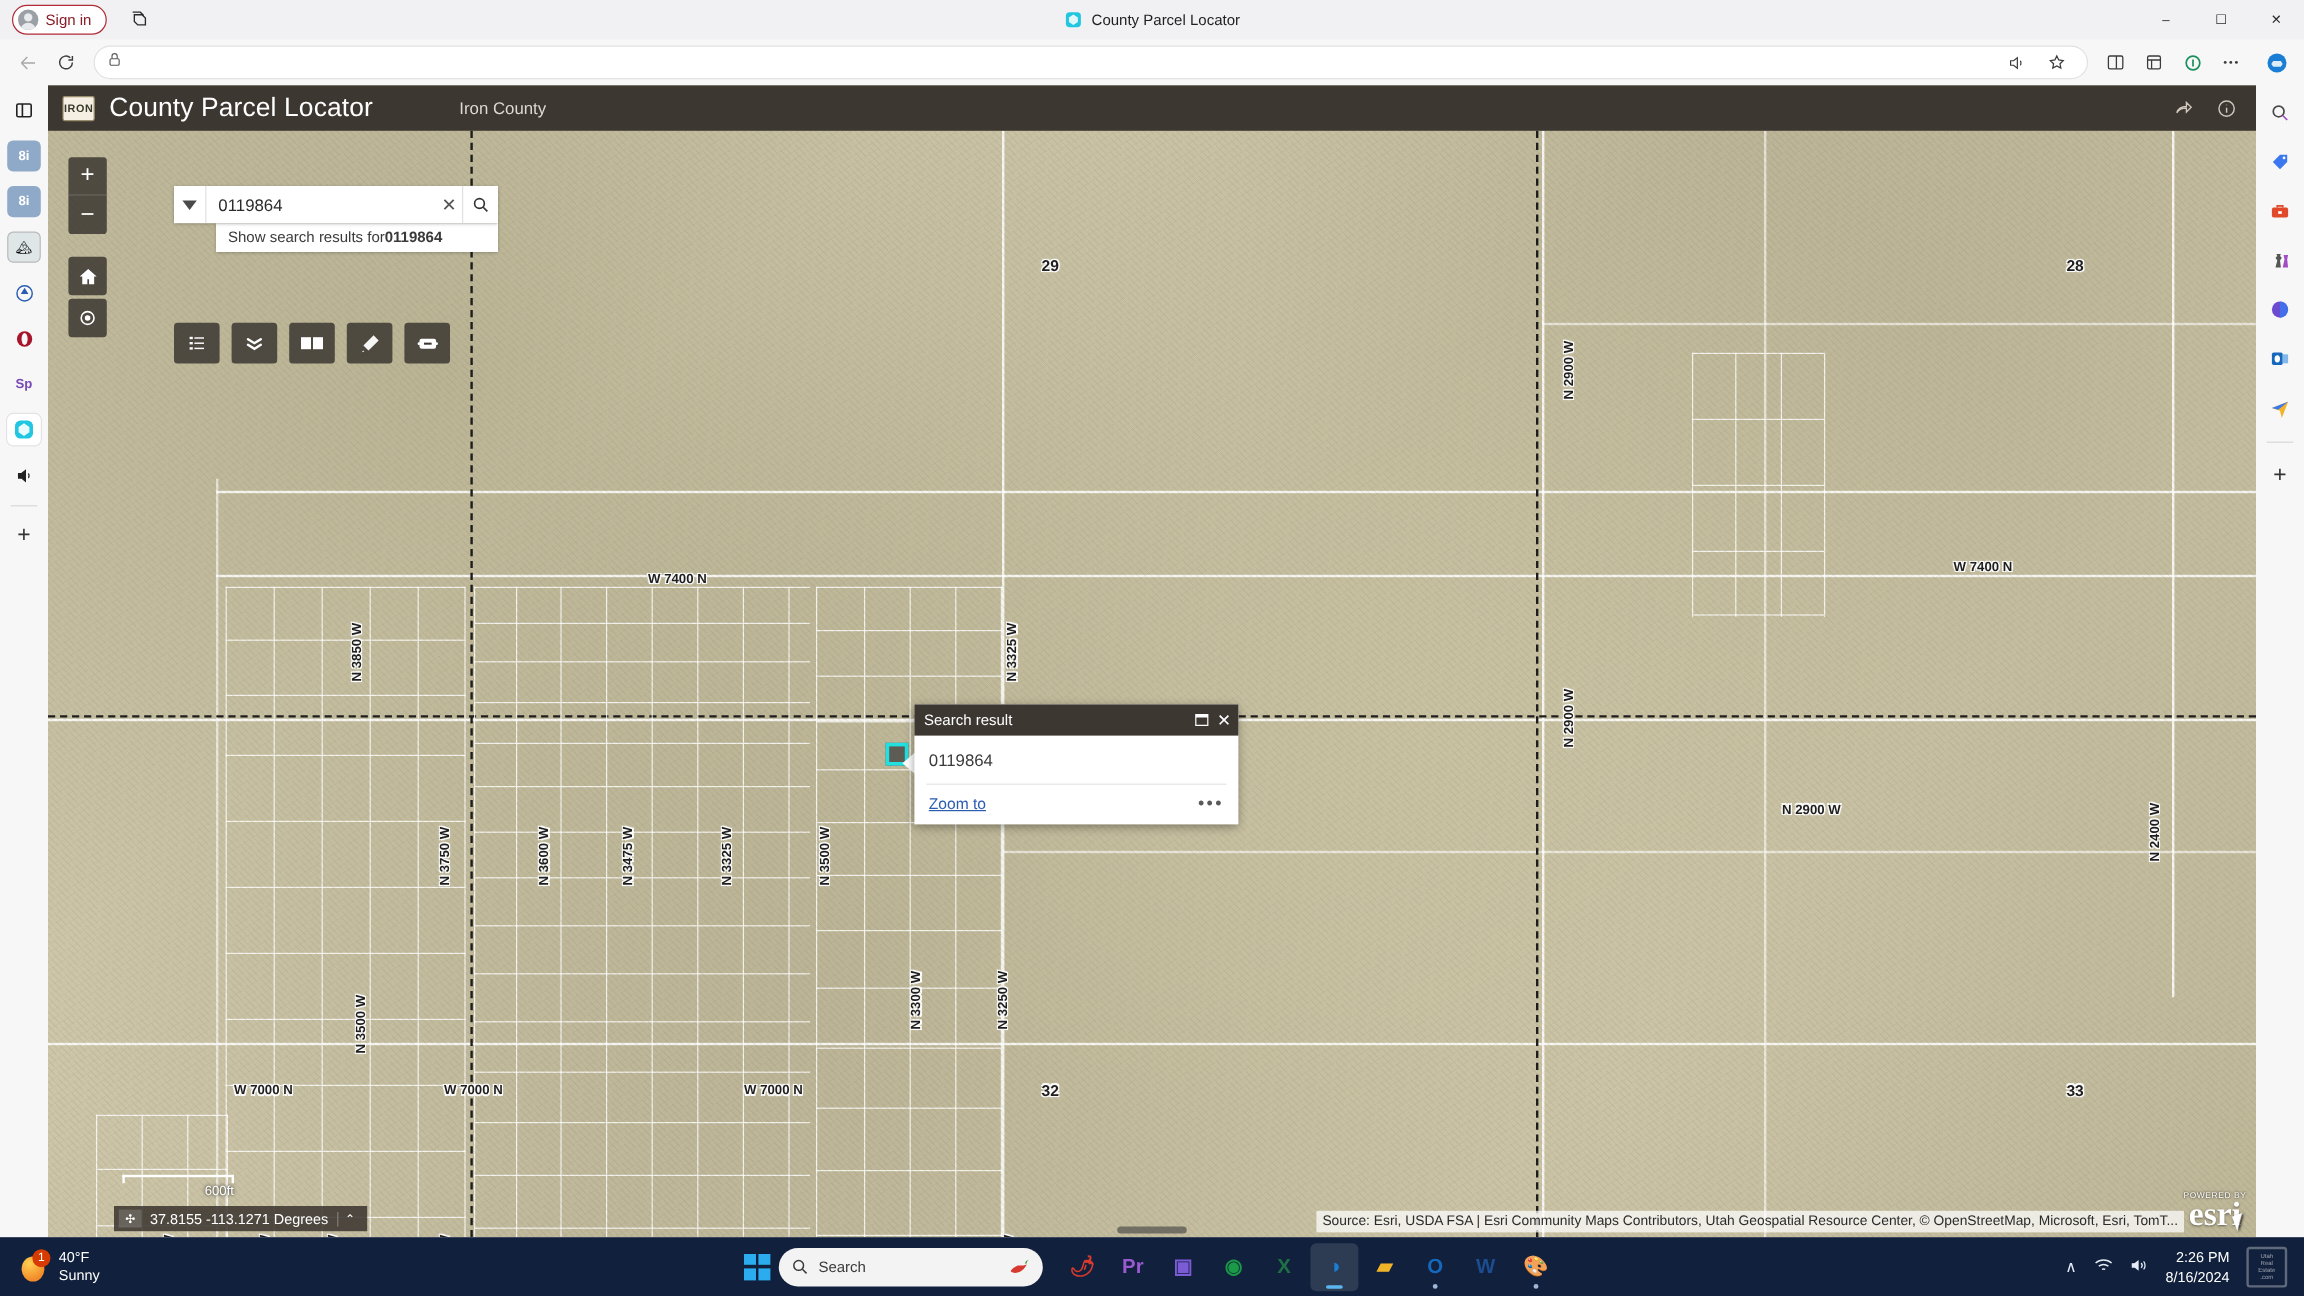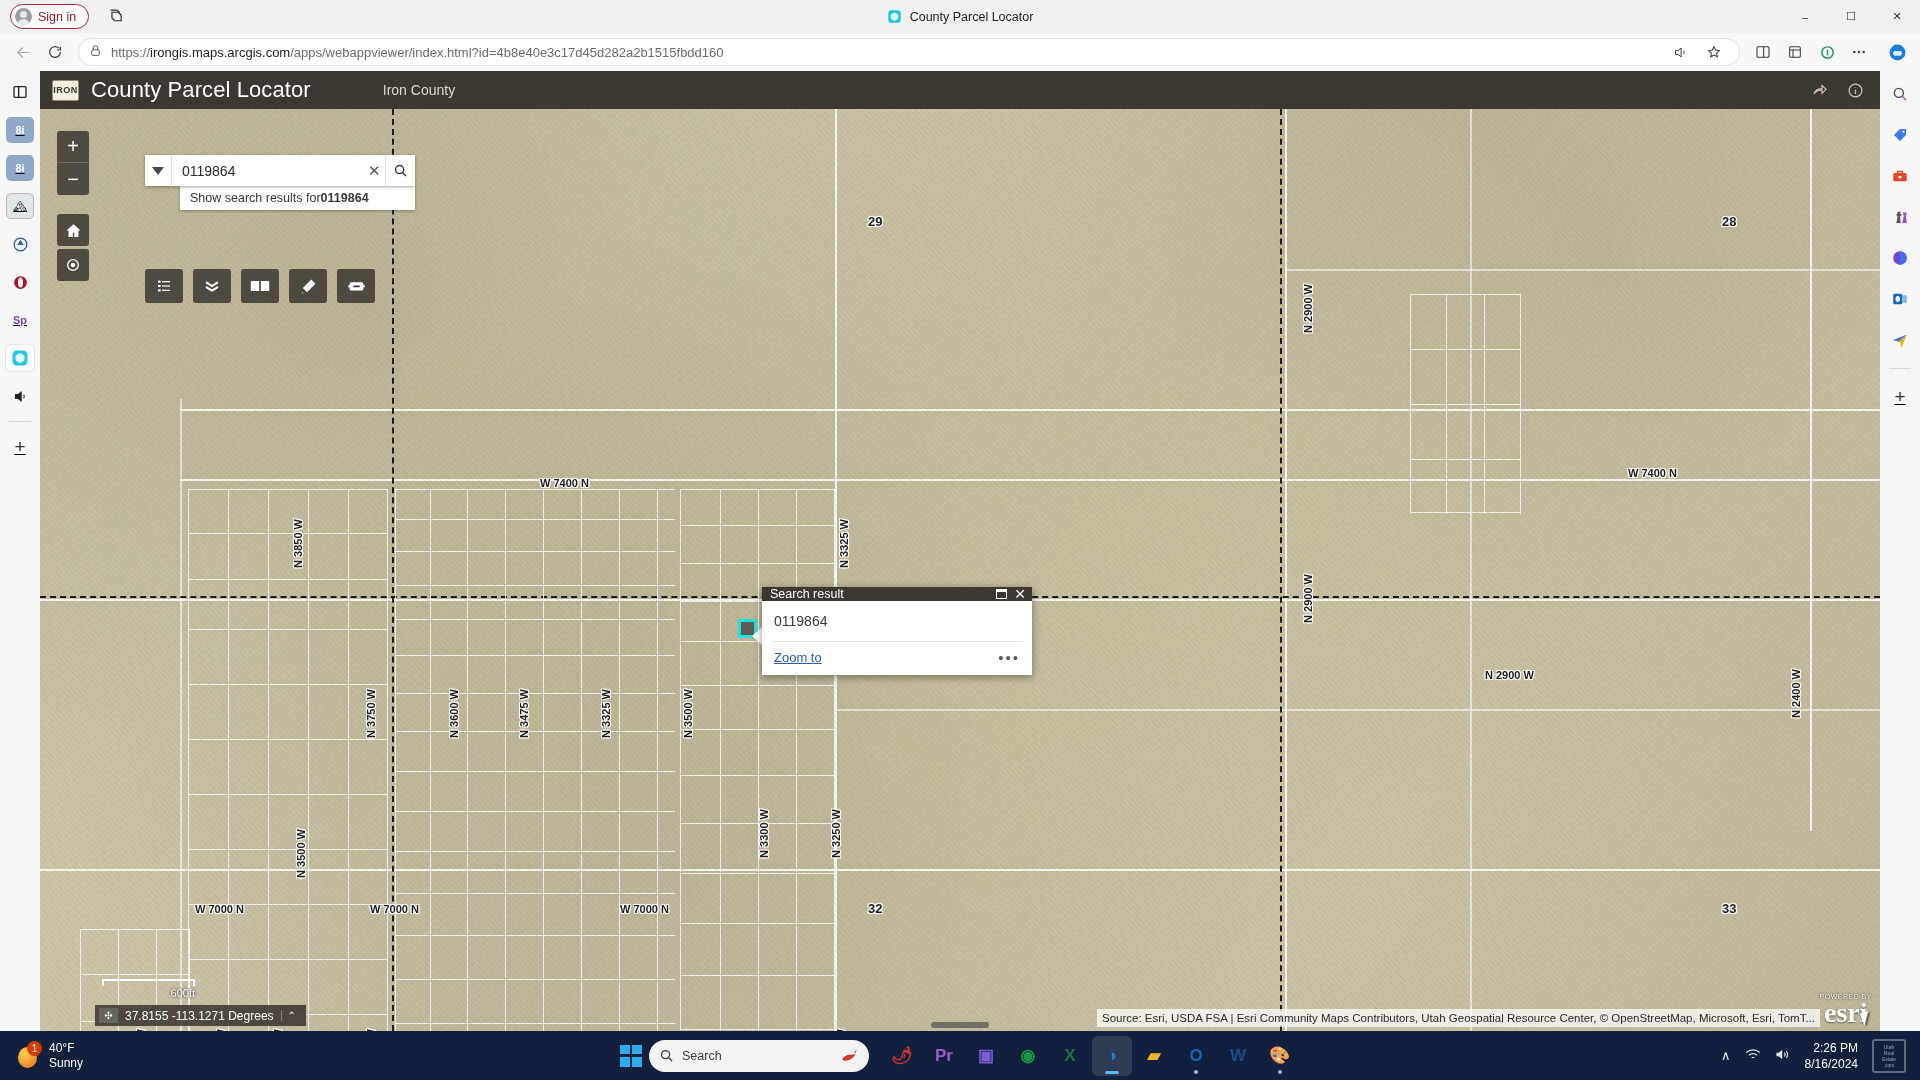--- a/index.html
+++ b/index.html
@@ -64,21 +64,21 @@
     margin: 0 6px; border: 1px solid #e2e2e4;
   }
   .omni-url { font-size: 13px; color: #6b6b6b; white-space: nowrap; }
   .omni-url b { color: #1f1f1f; font-weight: 400; }
   .omni-right { display: flex; align-items: center; gap: 4px; margin-left: auto; }
 
   
   .rail {
     position: absolute; top: 71px; bottom: 49px; width: 40px;
     background: #f7f7f8; display: flex; flex-direction: column;
-    align-items: center; padding-top: 8px; gap: 12px; text-decoration: underline;
+    align-items: center; padding-top: 8px; gap: 12px;
   }
   .rail.left { left: 0; }
   .rail.right { right: 0; padding-top: 10px; gap: 15px; }
   .rail-ico {
     width: 28px; height: 26px; display: flex; align-items: center;
     justify-content: center; font-size: 15px; border-radius: 5px;
   }
   .rail-ico.active { background: #fff; box-shadow: 0 0 0 1px #e3e3e5; }
   .rail-sep { width: 22px; height: 1px; background: #d8d8da; }
 
@@ -201,21 +201,21 @@
     width: 38px; height: 34px; background: rgba(60,55,49,.85); border-radius: 3px;
     display: flex; align-items: center; justify-content: center; color: #fff;
   }
 
   
   .popup {
     position: absolute; left: 722px; top: 478px; width: 270px;
     background: #fff; z-index: 50; box-shadow: 0 2px 8px rgba(0,0,0,.4);
   }
   .popup-head {
-    height: 14px; background: #3c3731; color: #fff; font-size: 12.5px;
+    height: 26px; background: #3c3731; color: #fff; font-size: 12.5px;
     display: flex; align-items: center; padding: 0 6px 0 8px;
   }
   .popup-head-btns { margin-left: auto; display: flex; gap: 7px; align-items: center; }
   .pbtn-max {
     width: 11px; height: 10px; border: 1.6px solid #fff; border-top-width: 3.5px;
   }
   .pbtn-close { color: #fff; font-size: 14px; line-height: 1; }
   .popup-body { padding: 12px 12px 6px 12px; font-size: 14px; color: #3b3b3b; }
   .popup-foot {
     border-top: 1px solid #e4e4e4; margin: 6px 10px 0 10px; padding: 7px 2px 9px 2px;
@@ -375,21 +375,20 @@
           <path d="M20 4v5h-5"></path>
         </svg>
     </div>
     <div class="omnibox">
       <span>
         <svg width="13" height="13" viewBox="0 0 24 24" fill="none" stroke="#5a5a5a" stroke-width="1.8">
           <rect x="5" y="11" width="14" height="10" rx="2"></rect>
             <path d="M8 11V7a4 4 0 0 1 8 0v4"></path>
           </svg>
       </span>
-      <span class="omni-url"><span>https://</span><b>irongis.maps.arcgis.com</b><span>/apps/webappviewer/index.html?id=4b8e40e3c17d45d282a2b1515fbdd160</span></span>
       <span class="omni-right">
         <span class="nav-ico">
           <svg width="17" height="15" viewBox="0 0 24 24" fill="none" stroke="currentColor" stroke-width="1.6">
             <path d="M4 9v6h4l5 4V5L8 9H4z"></path>
               <path d="M17 9c1 1 1 5 0 6"></path>
             </svg>
         </span>
         <span class="nav-ico">
           <svg width="16" height="16" viewBox="0 0 24 24" fill="none" stroke="currentColor" stroke-width="1.6">
             <path d="M12 4l2.4 5 5.6.8-4 3.9 1 5.5-5-2.7-5 2.7 1-5.5-4-3.9 5.6-.8z"></path>

